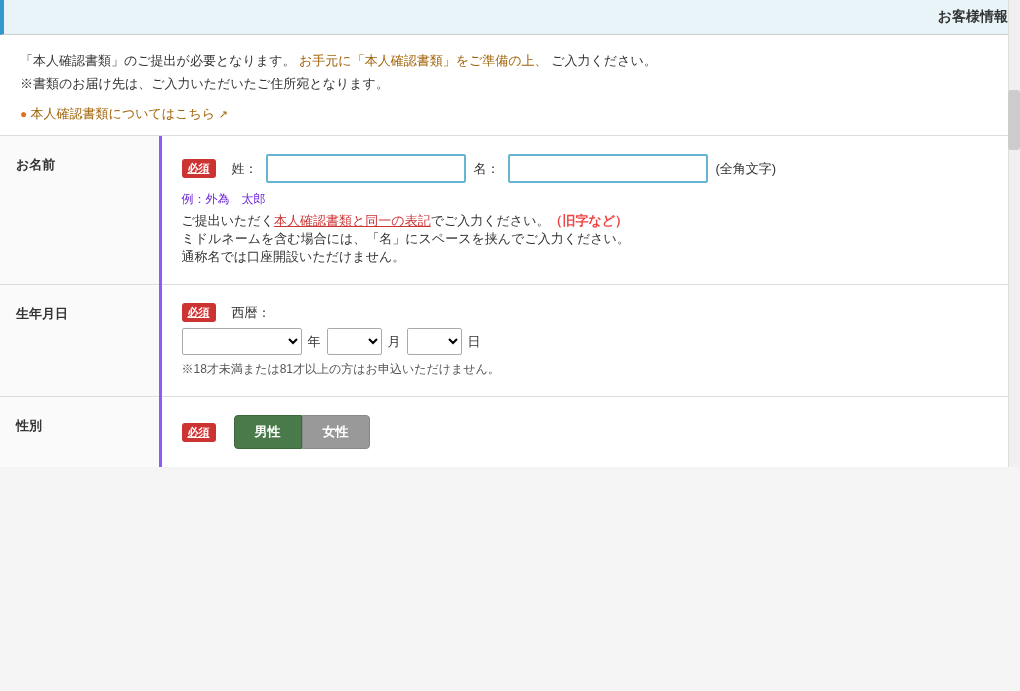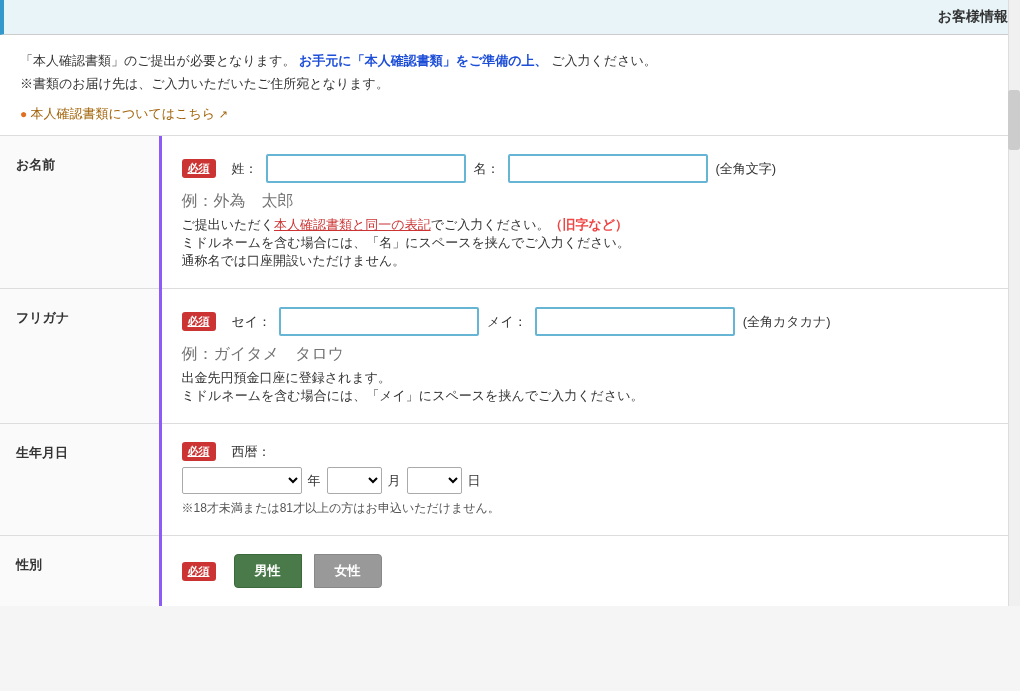--- a/index.html
+++ b/index.html
@@ -25,22 +25,22 @@
       border-bottom: 1px solid #ccc;
       text-align: right;
     }
     .notice-box {
       padding: 14px 20px 10px 20px;
       border-bottom: 1px solid #ddd;
       line-height: 1.8;
       font-size: 13px;
     }
     .notice-box .highlight-orange {
-      color: #1d4ed8;
-      font-weight: bold;
+      color: #a16207;
+      font-weight: normal;
     }
     .notice-link-row {
       margin-top: 6px;
     }
     .notice-link-row a {
       color: #a16207;
       font-size: 13px;
       text-decoration: none;
     }
     .form-table {
@@ -97,22 +97,22 @@
       border-radius: 2px;
       background: #fff;
     }
     .input-sei {
       width: 200px;
     }
     .input-mei {
       width: 200px;
     }
     .example-text {
-      font-size: 16px;
-      color: #737373;
+      font-size: 12px;
+      color: #6d28d9;
       margin-bottom: 4px;
     }
     .link-red {
       color: #cc3333;
       text-decoration: underline;
       cursor: pointer;
     }
     .note-orange {
       color: #ef4444;
       font-weight: bold;
@@ -148,21 +148,21 @@
       font-size: 13px;
     }
     .birth-note {
       font-size: 12px;
       color: #555;
       margin-top: 6px;
     }
     .gender-row {
       display: flex;
       align-items: flex-start;
-      gap: 12px;
+      gap: 0;
     }
     .gender-btn {
       padding: 7px 20px;
       font-size: 13px;
       font-weight: bold;
       border: 1px solid #aaa;
       cursor: pointer;
       font-family: "Meiryo", "MS Gothic", sans-serif;
     }
     .gender-btn.active {
@@ -241,38 +241,20 @@
           </div>
           <div class="example-text">例：外為　太郎</div>
           <div>
             <span>ご提出いただく</span><span class="link-red">本人確認書類と同一の表記</span><span>でご入力ください。</span><span class="note-orange">（旧字など）</span>
           </div>
           <div>ミドルネームを含む場合には、「名」にスペースを挟んでご入力ください。</div>
           <div>通称名では口座開設いただけません。</div>
         </td>
       </tr>
 
-      <tr>
-        <td class="label-cell">
-          <span>フリガナ</span>
-        </td>
-        <td class="content-cell">
-          <div class="input-row">
-            <span class="required-badge">必須</span>
-            <span class="input-label">セイ：</span>
-            <input class="text-input input-sei" type="text" value="" style="">
-            <span class="input-label">メイ：</span>
-            <input class="text-input input-mei" type="text" value="" style="">
-            <span class="input-label">(全角カタカナ)</span>
-          </div>
-          <div class="example-text">例：ガイタメ　タロウ</div>
-          <div>出金先円預金口座に登録されます。</div>
-          <div>ミドルネームを含む場合には、「メイ」にスペースを挟んでご入力ください。</div>
-        </td>
-      </tr>
 
       <tr>
         <td class="label-cell">
           <span>生年月日</span>
         </td>
         <td class="content-cell">
           <div style="display:flex; align-items:center; gap:8px; margin-bottom:6px;">
             <span class="required-badge">必須</span>
             <span class="birth-label">西暦：</span>
           </div>

